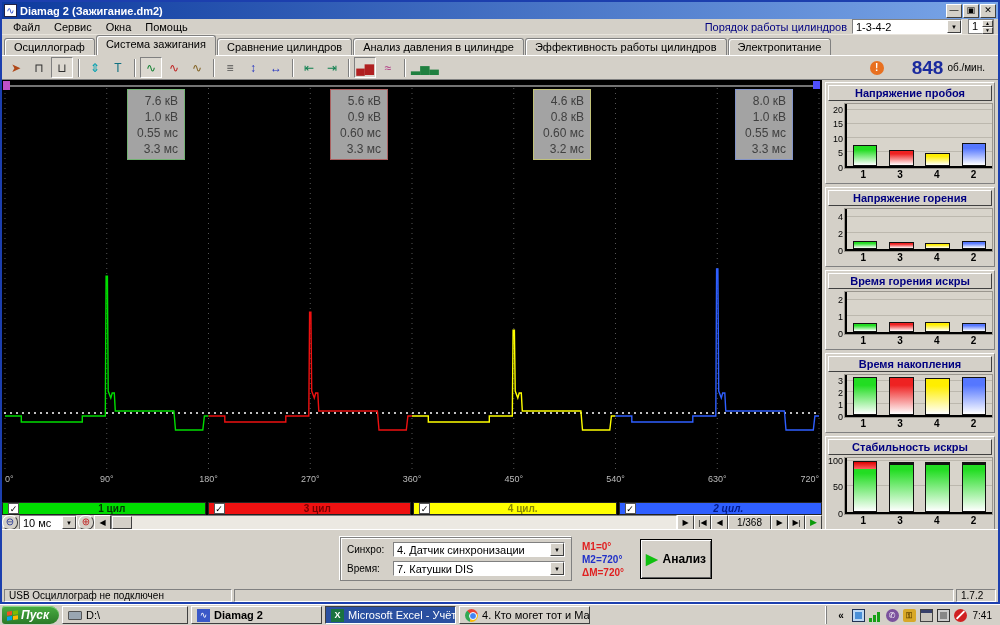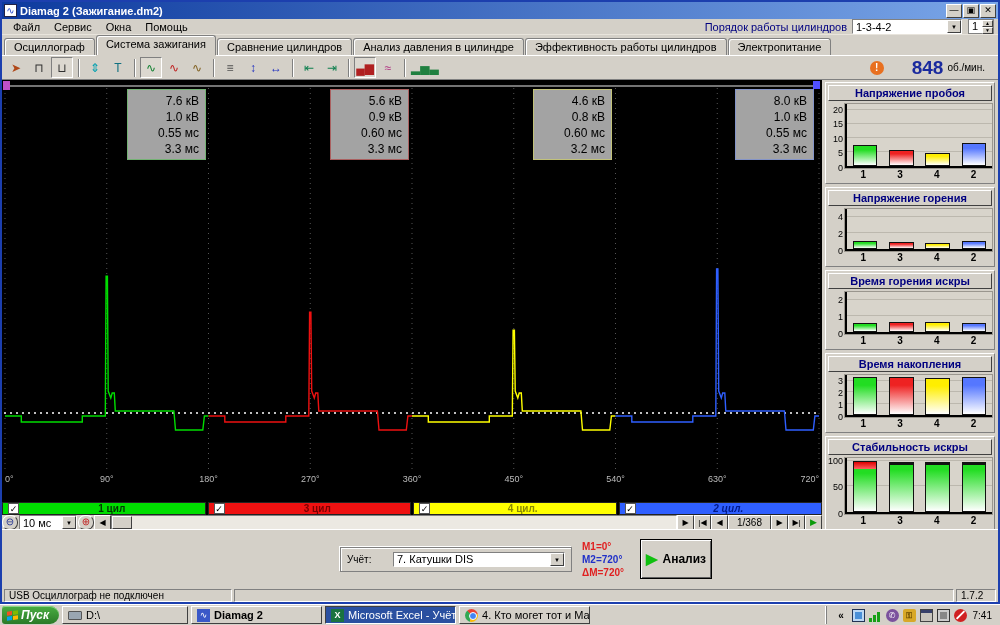--- a/index.html
+++ b/index.html
@@ -41,21 +41,21 @@
   .tbsep { width:2px; height:18px; border-left:1px solid #808080; border-right:1px solid #fff; margin:0 4px; }
   .rpmblock { margin-left:auto; display:flex; align-items:center; padding-right:10px; }
   .warnicon { width:14px; height:14px; border-radius:50%; background:#e87020; color:#fff; font-weight:bold; font-size:10px; line-height:14px; text-align:center; margin-right:28px; }
   .rpmval { color:#1a2a9e; font-size:19px; font-weight:bold; margin-right:4px; font-family:"Liberation Sans",sans-serif; }
   .rpmunits { font-size:10px; }
 
   
   .main { flex:1; display:flex; min-height:0; }
   .leftcol { width:820px; display:flex; flex-direction:column; background:#000; }
   .scopewrap { height:422px; position:relative; background:#000; }
-  .infobox { position:absolute; width:79px; height:71px; background:#a3a3a3; border:1px solid; top:9px; text-align:right; padding:3px 6px; color:#000000; font-size:12px; line-height:16px; }
+  .infobox { position:absolute; width:58px; height:71px; background:#a3a3a3; border:1px solid; top:9px; text-align:right; padding:3px 6px; color:#404040; font-size:12px; line-height:16px; }
   .infobox div { white-space:nowrap; }
   .ib0 { left:125px; } .ib1 { left:328px; } .ib2 { left:531px; } .ib3 { left:733px; }
 
   
   .cylrow { height:15px; display:flex; gap:2px; background:#000; }
   .cylbtn { flex:1; display:flex; align-items:center; border:1px solid #222; }
   .cylcheck { width:11px; height:11px; background:#fff; border:1px solid #555; font-size:9px; line-height:10px; text-align:center; margin-left:5px; color:#000; }
   .cyllabel { flex:1; text-align:center; font-weight:bold; font-size:10px; }
 
   
@@ -440,21 +440,28 @@
               <span style="left: 62.5%;">4</span>
               <span style="left: 87.5%;">2</span>
             </div>
         </div>
       </div>
     </div>
 
     <div class="bottompanel">
       <div class="syncgroup">
         <div class="syncline">
-          <span class="synclabel">Учёт:</span>
+          <span class="synclabel">Синхро:</span>
+          <span class="combo synccombo">
+            <span class="cval">4.  Датчик синхронизации</span>
+            <span class="carrow">▼</span>
+          </span>
+        </div>
+        <div class="syncline">
+          <span class="synclabel">Время:</span>
           <span class="combo synccombo">
             <span class="cval">7.  Катушки DIS</span>
             <span class="carrow">▼</span>
           </span>
         </div>
       </div>
       <div class="mblock">
         <div class="m-red">M1=0°</div>
         <div class="m-blue">M2=720°</div>
         <div class="m-red">ΔM=720°</div>

